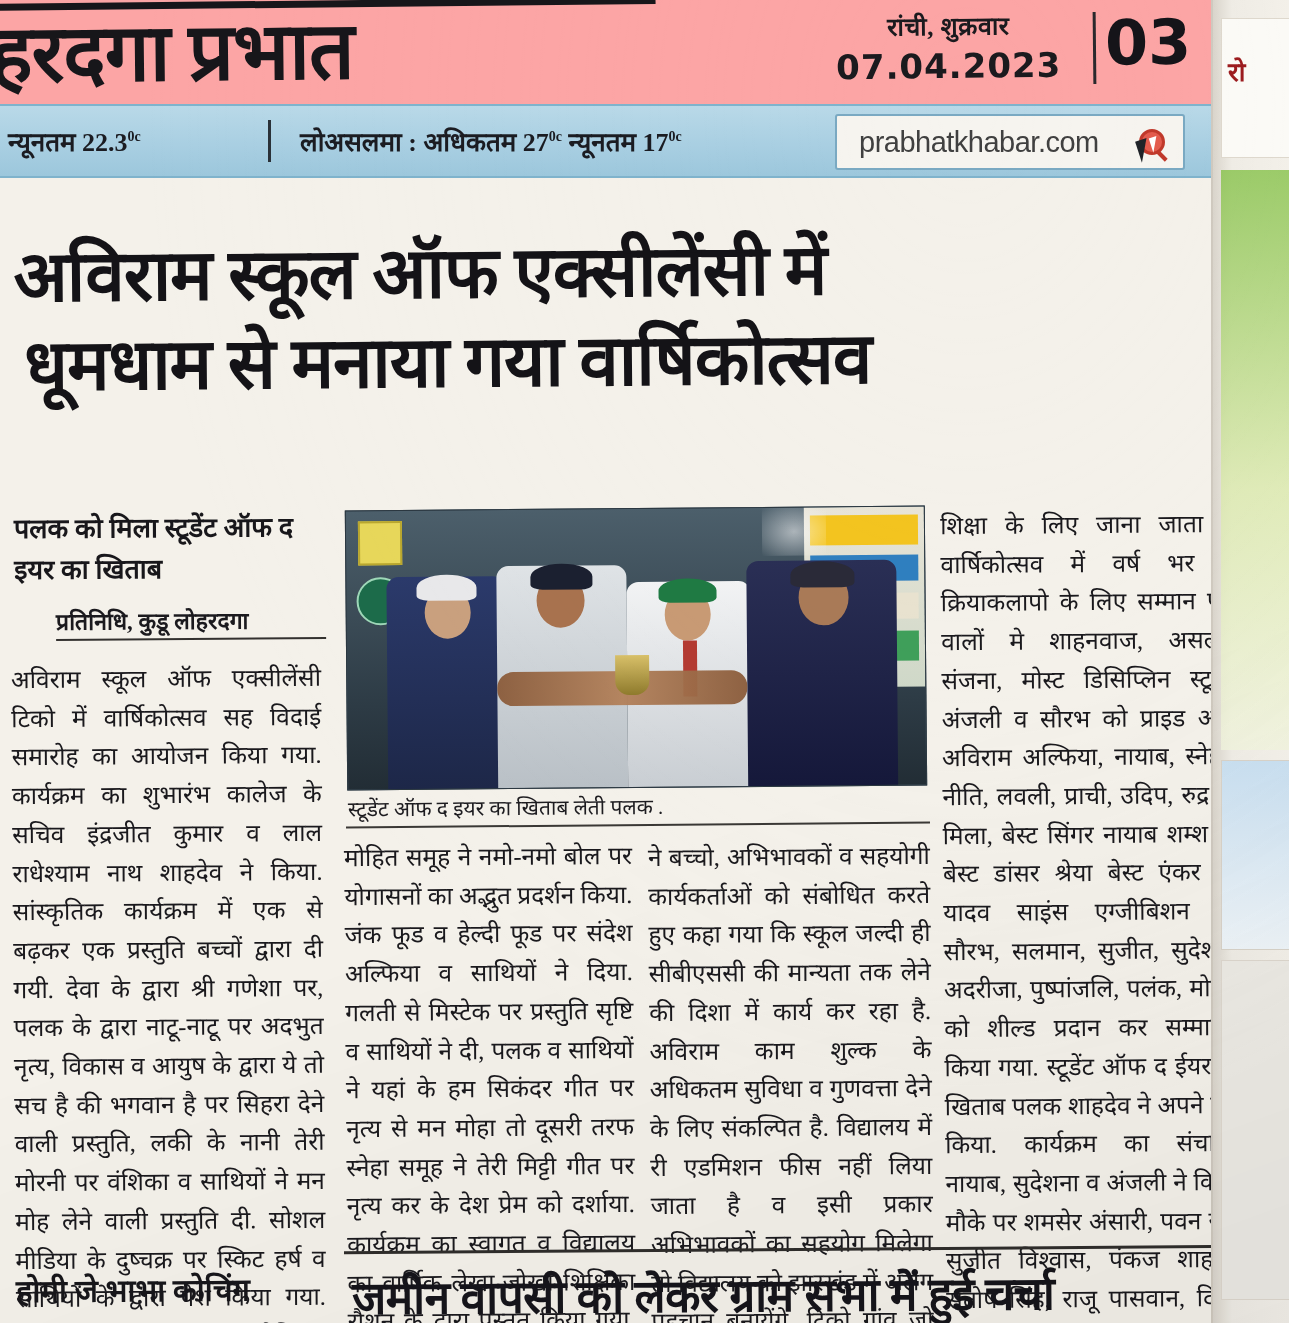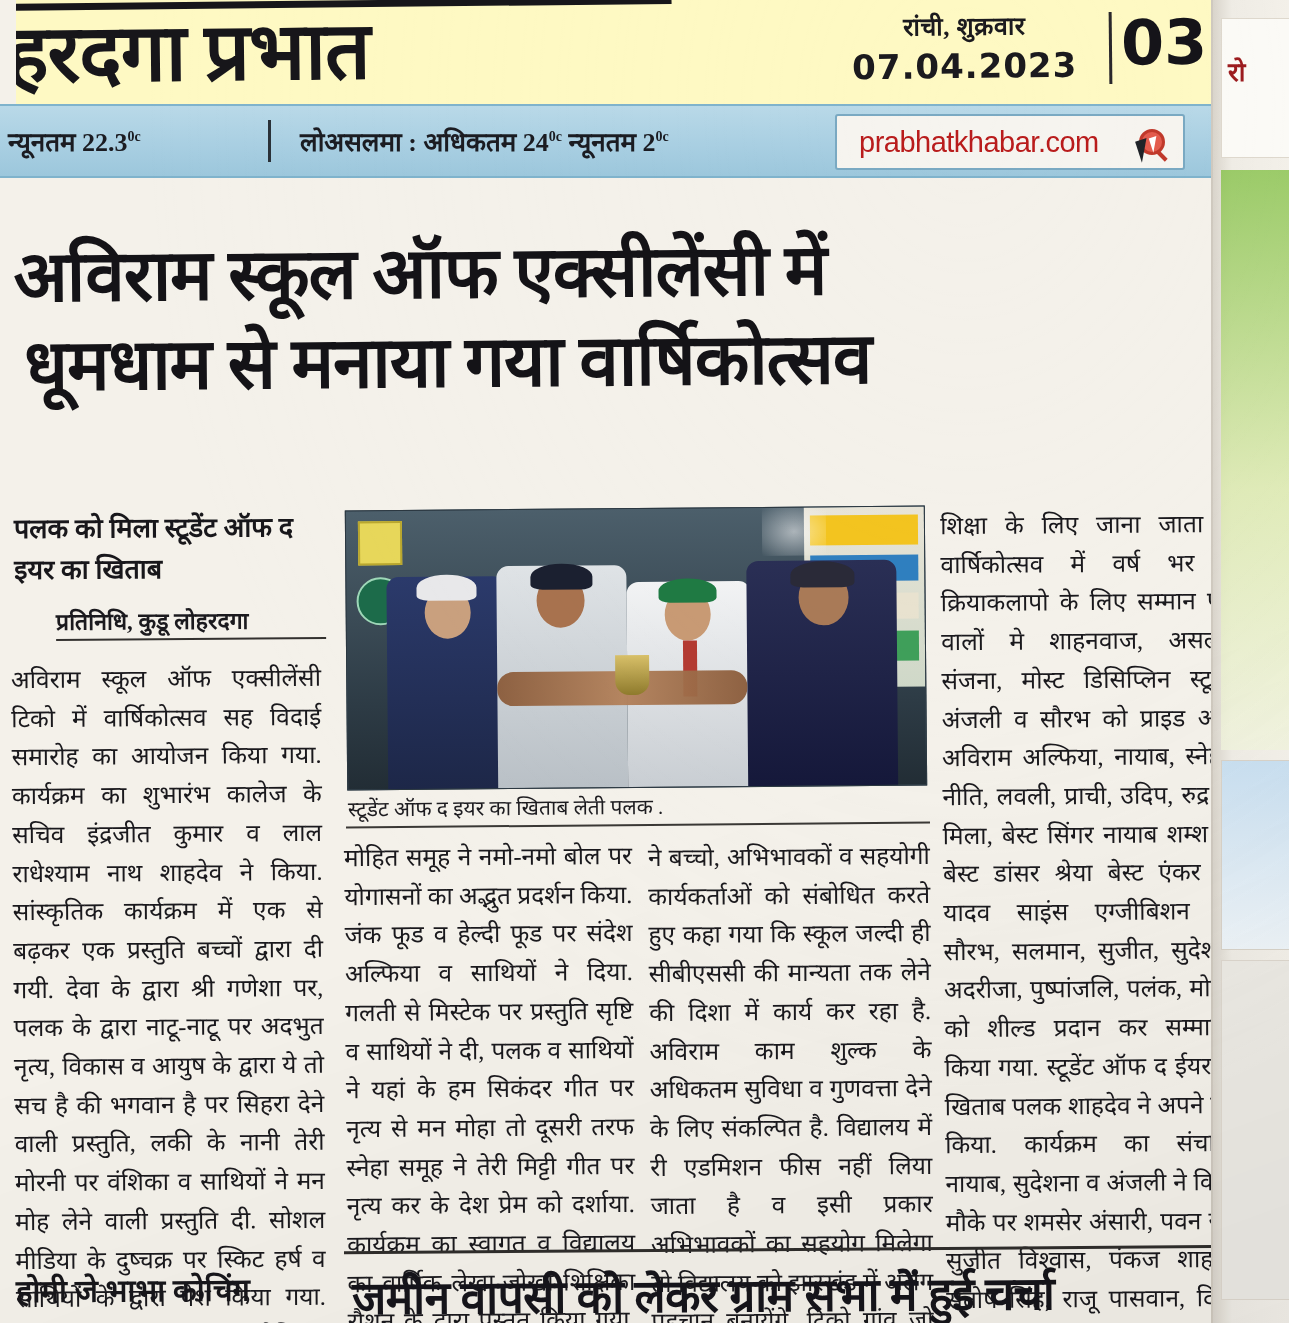--- a/index.html
+++ b/index.html
@@ -25,23 +25,23 @@
       radial-gradient(ellipse at 75% 8%, rgba(255,255,255,0.35), rgba(0,0,0,0) 60%),
       linear-gradient(160deg, rgba(0,0,0,0.00) 60%, rgba(0,0,0,0.06) 100%);
     pointer-events: none;
     mix-blend-mode: multiply;
     opacity: .7;
   }
 
   
   .masthead {
     position: absolute;
-    left: 16px; top: 0;
+    left: 0; top: 0;
     width: 1211px; height: 116px;
-    background: #fef9c3;
+    background: #fca5a5;
     overflow: hidden;
   }
   .masthead-title {
     position: absolute;
     left: -10px; top: -6px;
     font-family: "Liberation Serif", serif;
     font-weight: 700;
     font-size: 80px;
     letter-spacing: -1px;
     color: #17161a;
@@ -167,21 +167,21 @@
     left: 835px; top: 8px;
     width: 350px; height: 56px;
     background: #f6f4ef;
     border: 2px solid #7aa9c2;
     border-radius: 3px;
   }
   .urlbox .u {
     position: absolute;
     left: 22px; top: 10px;
     font-size: 29px;
-    color: #b91c1c;
+    color: #404040;
     font-family: "Liberation Sans", sans-serif;
     letter-spacing: -.5px;
   }
   .url-mag {
     position: absolute;
     right: 18px; top: 13px;
     width: 26px; height: 26px;
     border: 3px solid #c0392b;
     border-radius: 50%;
     background: #e35b4d;
@@ -402,22 +402,22 @@
     <div class="mast-pageno">03</div>
   </div>
 
   <div class="infobar">
     <div class="wx wx-1">
       <span>न्यूनतम 22.3</span><sup>0c</sup>
     </div>
     <div class="wx-div"></div>
     <div class="wx wx-2">
       <span>लोअसलमा :</span>
-      <span>अधिकतम 24</span><sup>0c</sup>
-      <span>न्यूनतम 2</span><sup>0c</sup>
+      <span>अधिकतम 27</span><sup>0c</sup>
+      <span>न्यूनतम 17</span><sup>0c</sup>
     </div>
     <div class="urlbox">
       <div class="u">prabhatkhabar.com</div>
       <div class="url-mag"></div>
     </div>
     <div class="cursor"></div>
   </div>
 
   <div class="headline">
     <div class="ln1">अविराम स्कूल ऑफ एक्सीलेंसी में</div>

